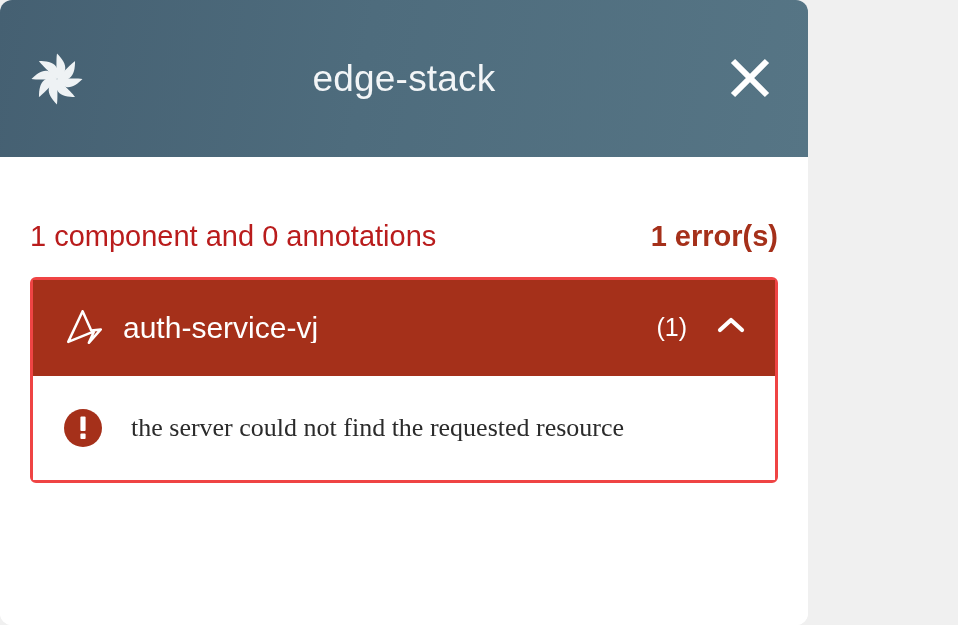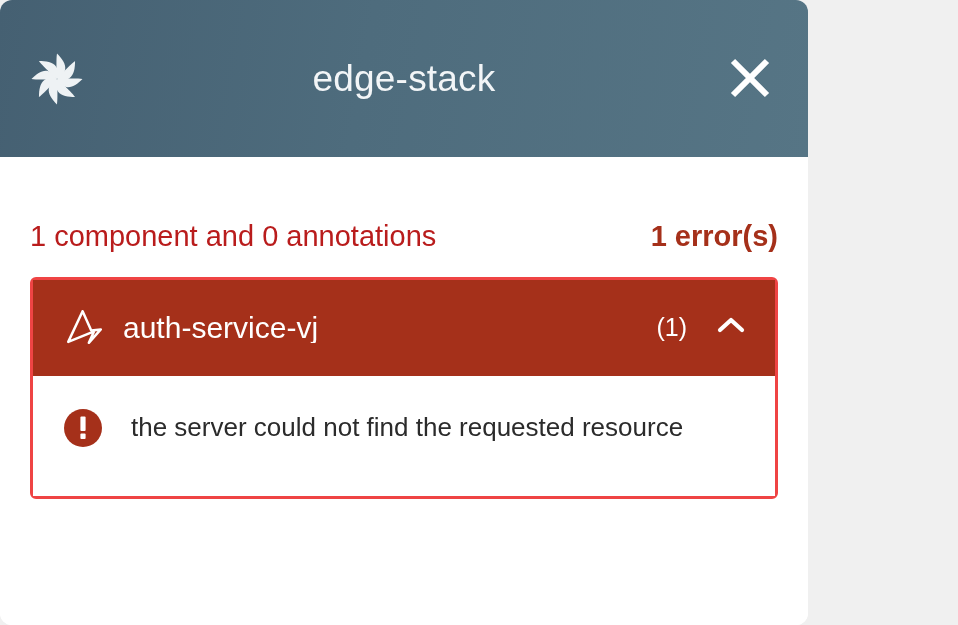--- a/index.html
+++ b/index.html
@@ -156,24 +156,25 @@
     align-items: center;
     justify-content: center;
     background: transparent;
     border: none;
     padding: 0;
     cursor: pointer;
   }
 
   .component-details {
     background: #ffffff;
-    padding: 30px 26px 46px 28px;
+    padding: 30px 26px 30px 28px;
     min-height: 92px;
     box-sizing: border-box;
     display: flex;
+    font-family: Liberation Serif, serif;
   }
 
   .detail-row {
     display: flex;
     align-items: center;
     width: 100%;
   }
 
   .alert-icon {
     flex: 0 0 auto;

